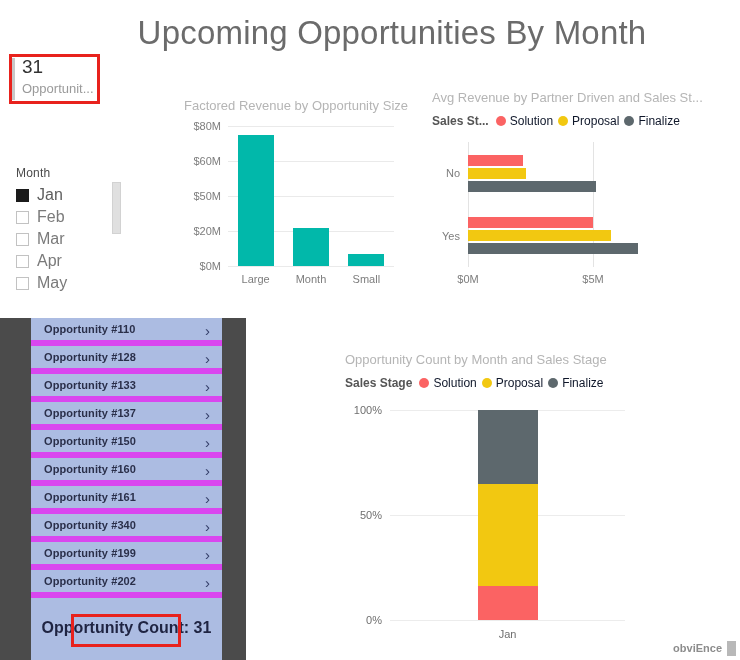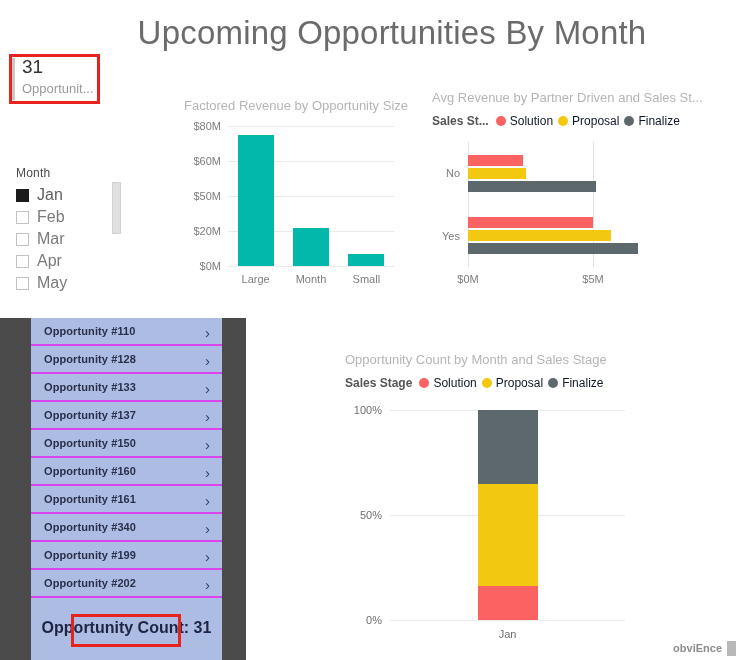--- a/index.html
+++ b/index.html
@@ -229,21 +229,21 @@
   }
   #oppList-rows {
     position: absolute; left: 31px; top: 0;
     width: 191px; height: 342px;
     background: #acbce2;
     overflow: hidden;
   }
   .opp-row {
     position: relative;
     height: 28px;
-    border-bottom: 2px solid #d946ef;
+    border-bottom: 6px solid #d946ef;
     display: flex;
     align-items: center;
     cursor: pointer;
   }
   .opp-row-label {
     font-size: 11px;
     color: #2a2f4a;
     font-weight: bold;
     padding-left: 13px;
     letter-spacing: .1px;

